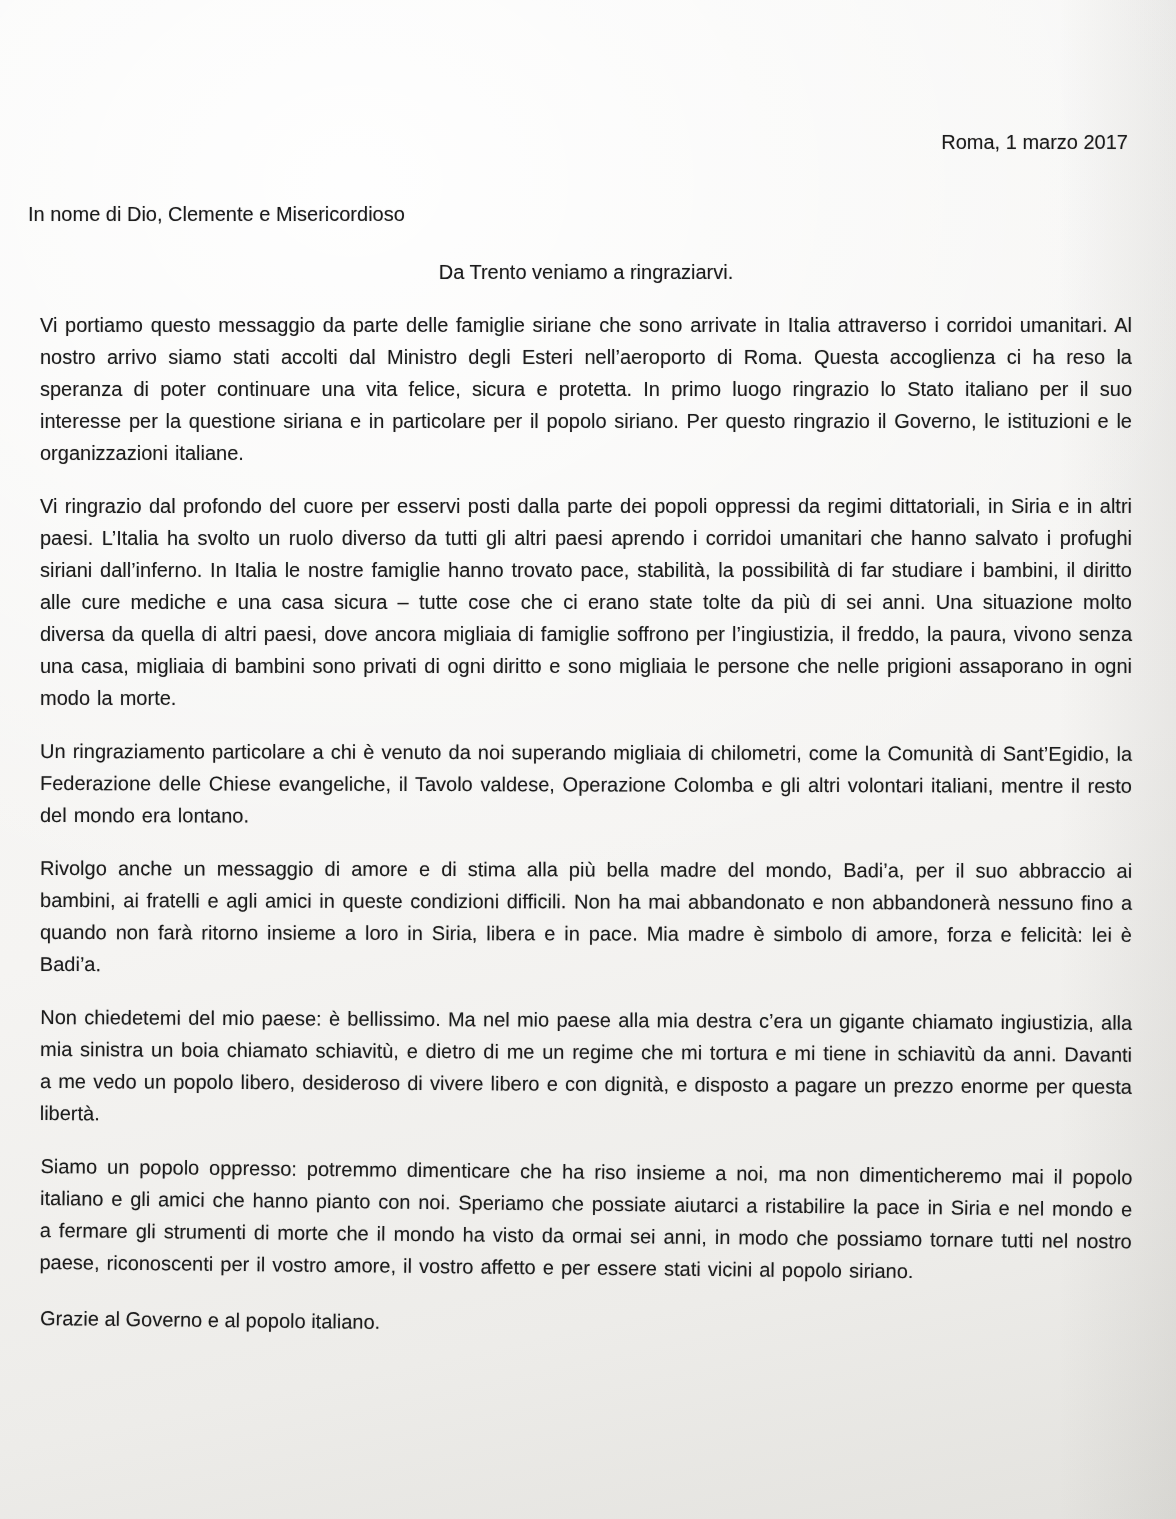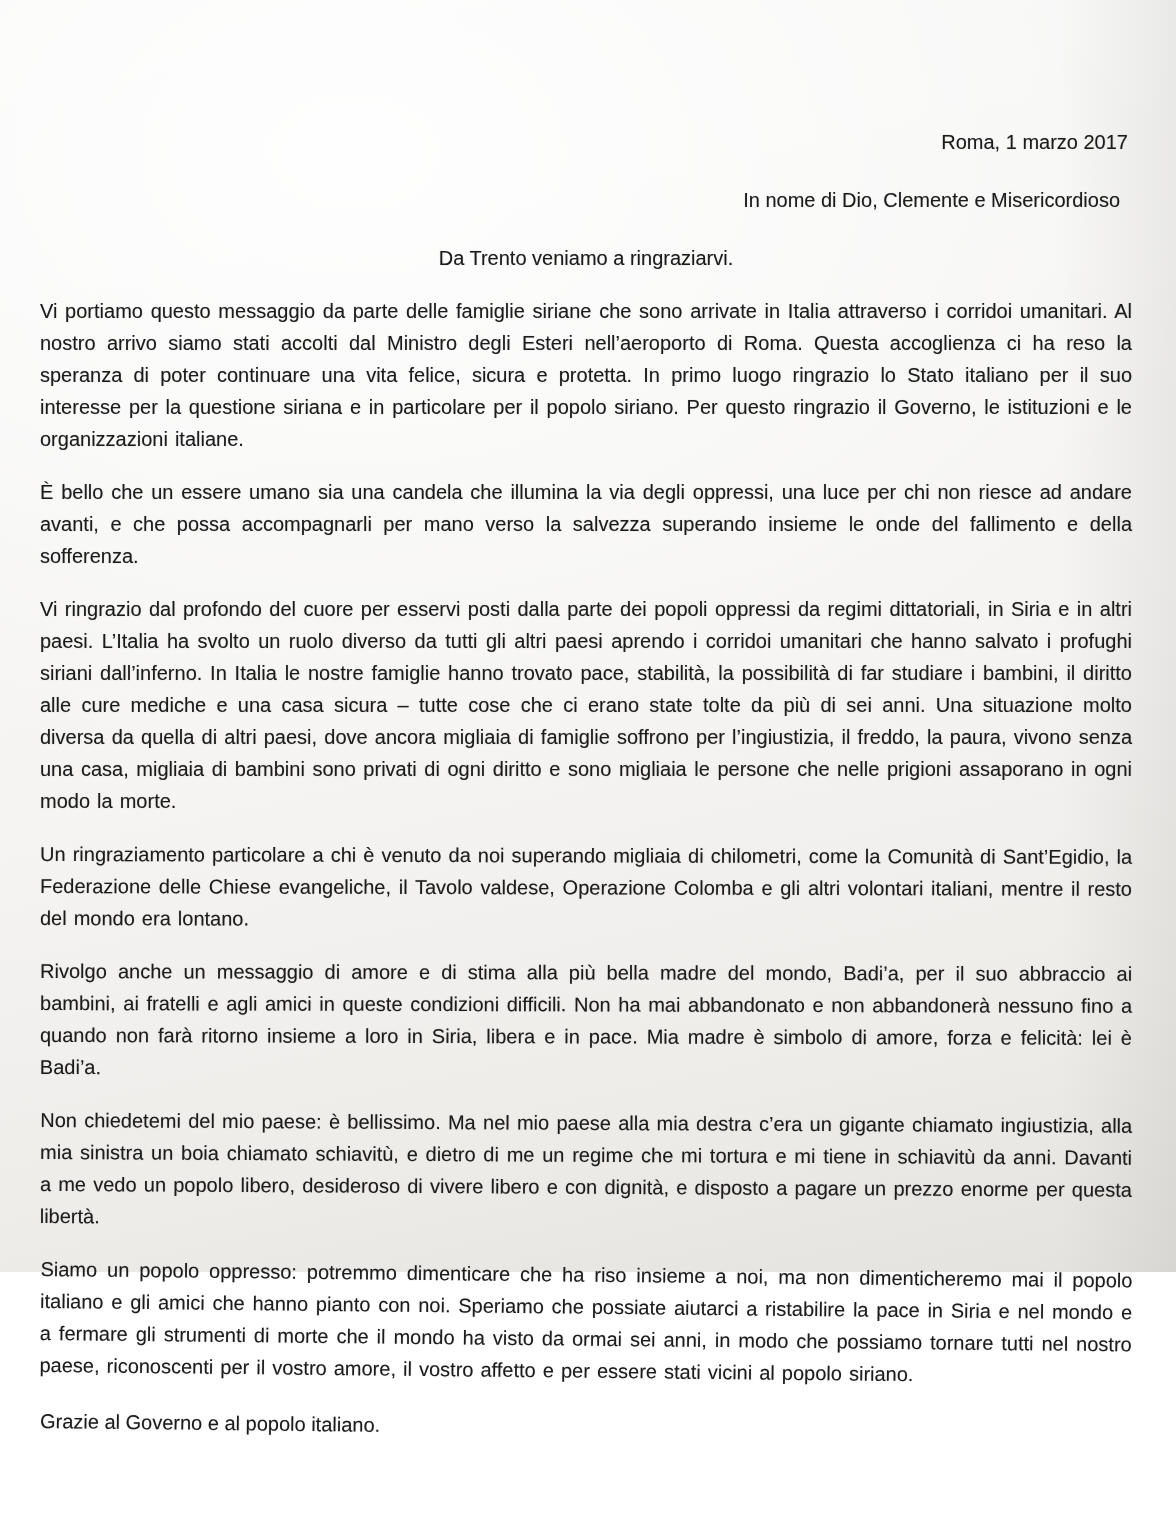--- a/index.html
+++ b/index.html
@@ -8,21 +8,21 @@
     width: 1176px;
     height: 1519px;
     overflow: hidden;
     font-family: "Liberation Sans", sans-serif;
   }
 
   
   .page {
     position: relative;
     width: 1176px;
-    height: 1272px;
+    height: 1519px;
     box-sizing: border-box;
     background:
       linear-gradient(to right, rgba(0,0,0,0) 90%, rgba(110,108,102,0.10) 100%),
       radial-gradient(ellipse 140% 90% at 30% 12%, rgba(255,255,255,0.9) 0%, rgba(255,255,255,0) 55%),
       linear-gradient(168deg, #f8f8f7 0%, #f5f4f2 55%, #edecE9 82%, #e3e2de 100%);
     color: #1c1c1c;
   }
 
   .content {
     position: absolute;
@@ -35,22 +35,22 @@
     text-shadow: 0 0 1px rgba(25,25,25,0.35);
   }
 
   .date-line {
     padding-top: 126px;
     text-align: right;
     padding-right: 4px;
   }
 
   .title-line {
-    margin-top: 26px;
-    text-align: right;
+    margin-top: 40px;
+    text-align: left;
     transform: translateX(-12px);
   }
 
   .salutation-line {
     margin-top: 26px;
     text-align: center;
   }
 
   p.body-par {
     margin: 21px 0 0 0;
@@ -78,21 +78,20 @@
   <div class="content">
 
     <div class="date-line">Roma, 1 marzo 2017</div>
 
     <div class="title-line">In nome di Dio, Clemente e Misericordioso</div>
 
     <div class="salutation-line">Da Trento veniamo a ringraziarvi.</div>
 
     <p class="body-par">Vi portiamo questo messaggio da parte delle famiglie siriane che sono arrivate in Italia attraverso i corridoi umanitari. Al nostro arrivo siamo stati accolti dal Ministro degli Esteri nell’aeroporto di Roma. Questa accoglienza ci ha reso la speranza di poter continuare una vita felice, sicura e protetta. In primo luogo ringrazio lo Stato italiano per il suo interesse per la questione siriana e in particolare per il popolo siriano. Per questo ringrazio il Governo, le istituzioni e le organizzazioni italiane.</p>
 
-    <p class="body-par">È bello che un essere umano sia una candela che illumina la via degli oppressi, una luce per chi non riesce ad andare avanti, e che possa accompagnarli per mano verso la salvezza superando insieme le onde del fallimento e della sofferenza.</p>
 
     <p class="body-par">Vi ringrazio dal profondo del cuore per esservi posti dalla parte dei popoli oppressi da regimi dittatoriali, in Siria e in altri paesi. L’Italia ha svolto un ruolo diverso da tutti gli altri paesi aprendo i corridoi umanitari che hanno salvato i profughi siriani dall’inferno. In Italia le nostre famiglie hanno trovato pace, stabilità, la possibilità di far studiare i bambini, il diritto alle cure mediche e una casa sicura – tutte cose che ci erano state tolte da più di sei anni. Una situazione molto diversa da quella di altri paesi, dove ancora migliaia di famiglie soffrono per l’ingiustizia, il freddo, la paura, vivono senza una casa, migliaia di bambini sono privati di ogni diritto e sono migliaia le persone che nelle prigioni assaporano in ogni modo la morte.</p>
 
     <p class="body-par tilt-a">Un ringraziamento particolare a chi è venuto da noi superando migliaia di chilometri, come la Comunità di Sant’Egidio, la Federazione delle Chiese evangeliche, il Tavolo valdese, Operazione Colomba e gli altri volontari italiani, mentre il resto del mondo era lontano.</p>
 
     <p class="body-par tilt-a">Rivolgo anche un messaggio di amore e di stima alla più bella madre del mondo, Badi’a, per il suo abbraccio ai bambini, ai fratelli e agli amici in queste condizioni difficili. Non ha mai abbandonato e non abbandonerà nessuno fino a quando non farà ritorno insieme a loro in Siria, libera e in pace. Mia madre è simbolo di amore, forza e felicità: lei è Badi’a.</p>
 
     <p class="body-par tilt-b">Non chiedetemi del mio paese: è bellissimo. Ma nel mio paese alla mia destra c’era un gigante chiamato ingiustizia, alla mia sinistra un boia chiamato schiavitù, e dietro di me un regime che mi tortura e mi tiene in schiavitù da anni. Davanti a me vedo un popolo libero, desideroso di vivere libero e con dignità, e disposto a pagare un prezzo enorme per questa libertà.</p>
 
     <p class="body-par tilt-c">Siamo un popolo oppresso: potremmo dimenticare che ha riso insieme a noi, ma non dimenticheremo mai il popolo italiano e gli amici che hanno pianto con noi. Speriamo che possiate aiutarci a ristabilire la pace in Siria e nel mondo e a fermare gli strumenti di morte che il mondo ha visto da ormai sei anni, in modo che possiamo tornare tutti nel nostro paese, riconoscenti per il vostro amore, il vostro affetto e per essere stati vicini al popolo siriano.</p>

